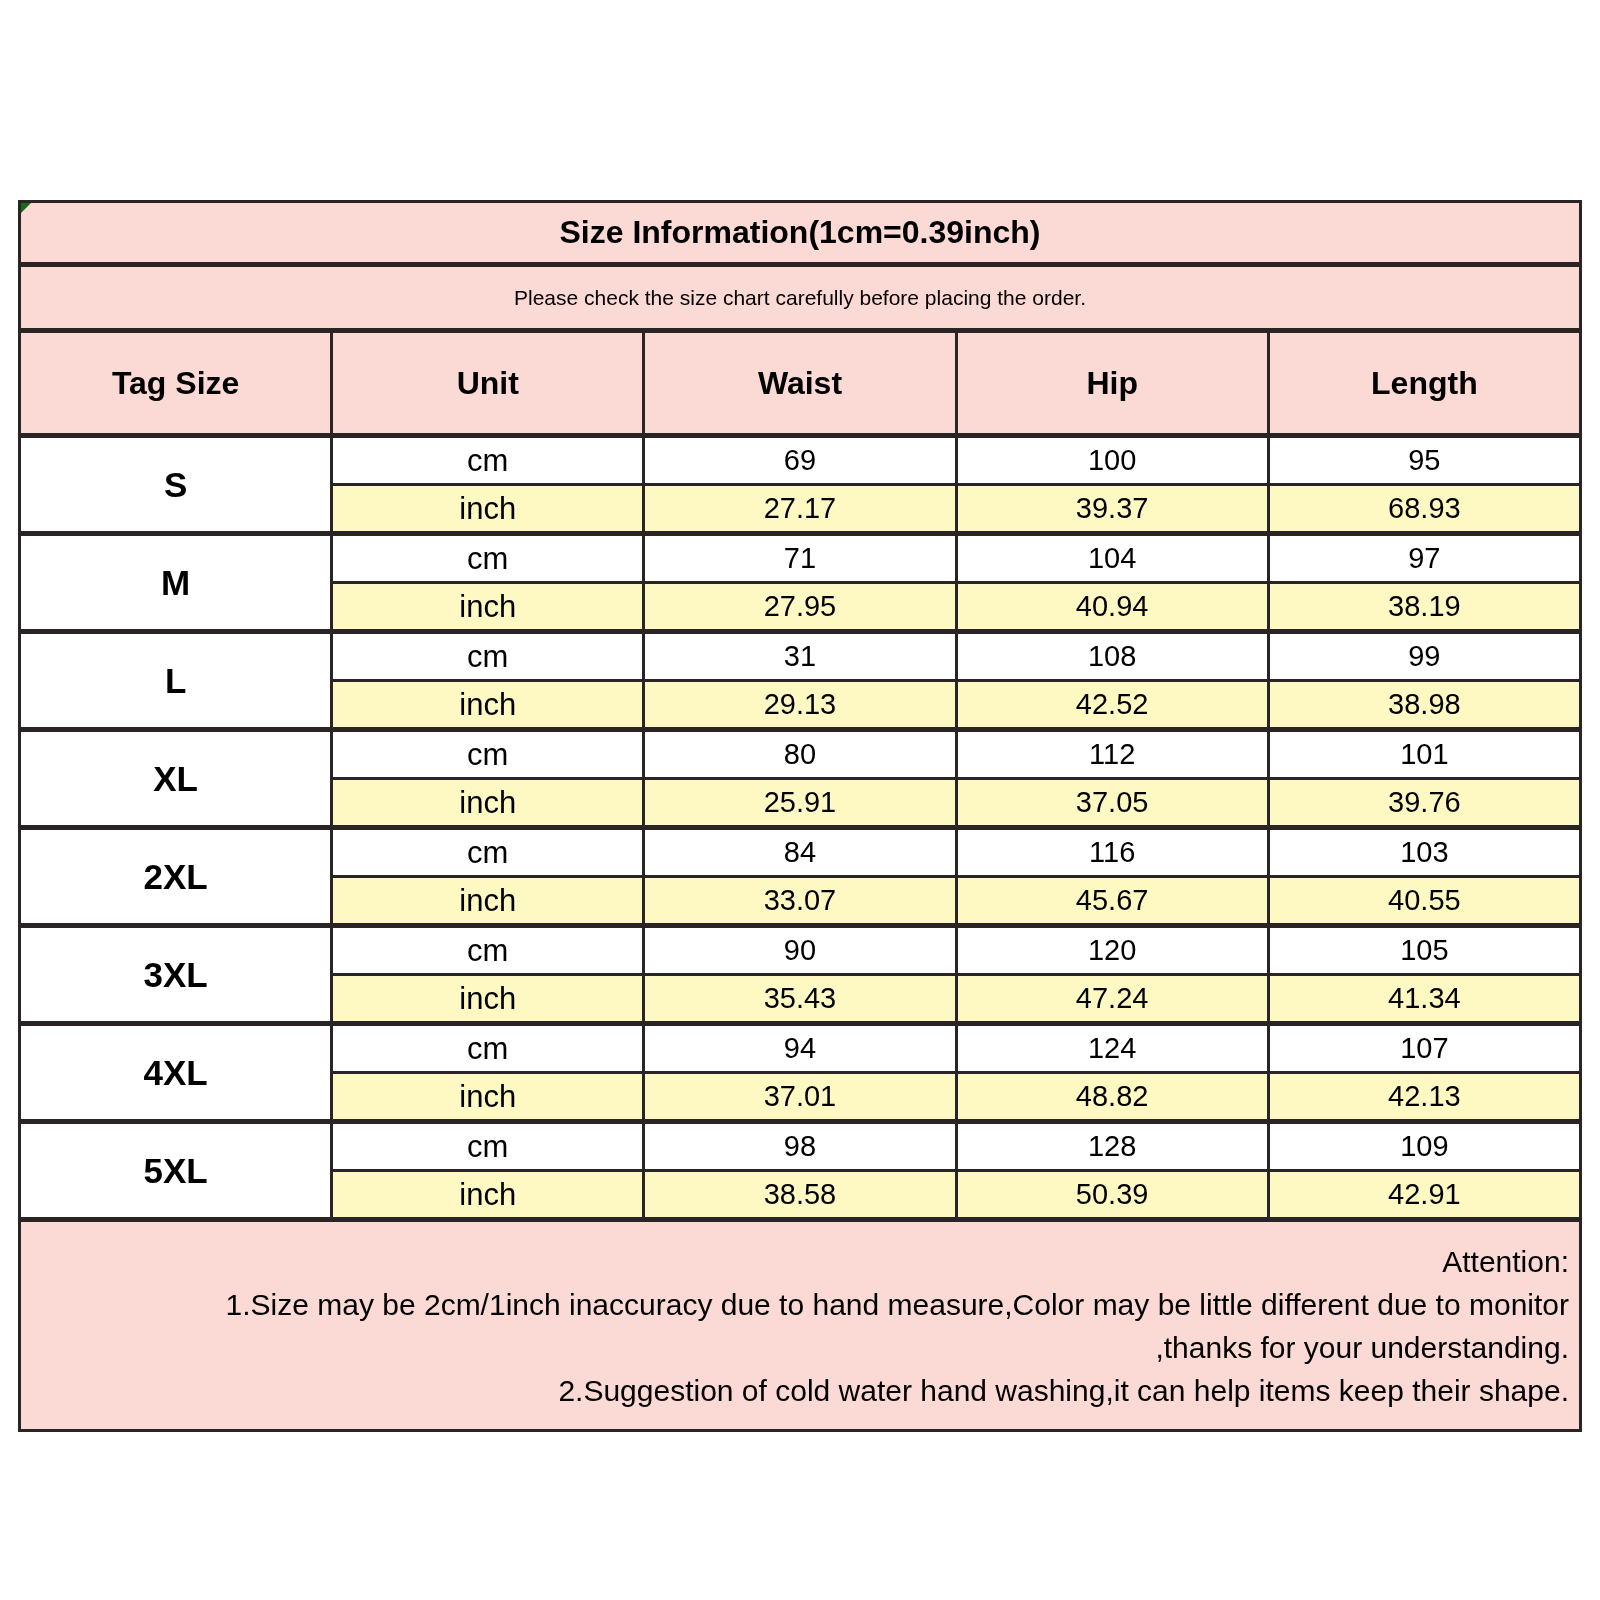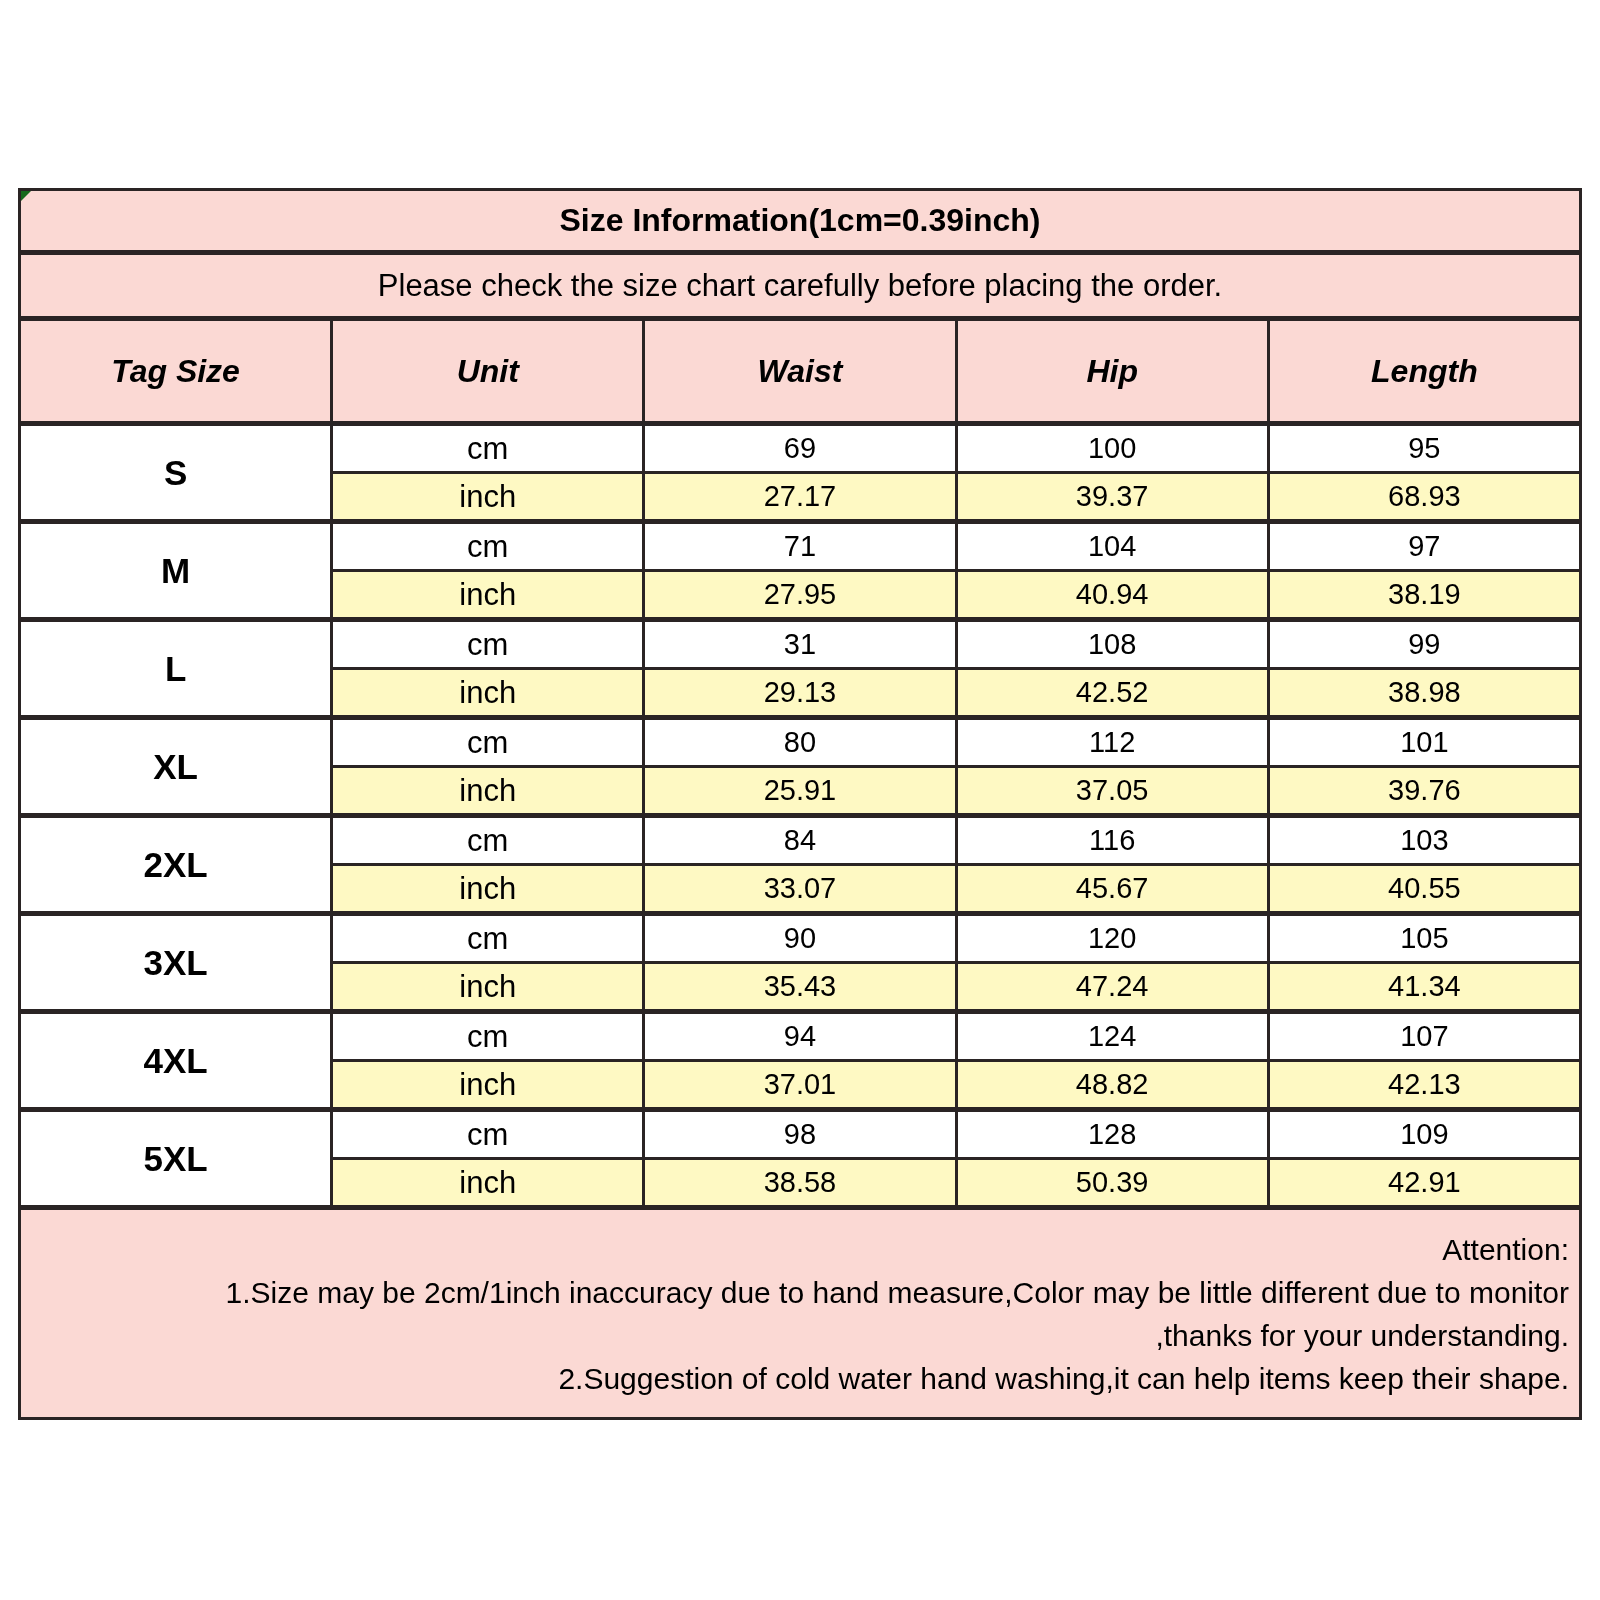--- a/index.html
+++ b/index.html
@@ -2,39 +2,39 @@
 <html><head>
 <meta charset="utf-8">
 <style>
   html,body{margin:0;padding:0;}
   body{
     width:1600px;height:1600px;background:#ffffff;
     font-family:"Liberation Sans", sans-serif;color:#000;
     position:relative;overflow:hidden;
   }
   .sheet{
-    position:absolute;left:18px;top:188px;width:1564px;
+    position:absolute;left:18px;top:200px;width:1564px;
   }
   .corner-marker{
     position:absolute;left:3px;top:3px;z-index:3;
     width:0;height:0;
     border-top:10px solid #17691b;
     border-right:10px solid transparent;
   }
   table.size-table{
     width:100%;border-collapse:collapse;table-layout:fixed;
     background:#fbd9d4;border:3px solid #2a2424;
   }
   td,th{
     border:3px solid #2a2424;text-align:center;vertical-align:middle;
     padding:0;overflow:hidden;white-space:nowrap;
   }
   tr.title-row td{height:59px;font-size:32px;font-weight:700;border-bottom-width:5px;}
-  tr.subtitle-row td{height:61px;font-size:31px;font-weight:400;border-bottom-width:5px;text-align:center;}
-  tr.header-row th{height:100px;font-size:32px;font-weight:700;border-bottom-width:5px;font-style:italic;}
+  tr.subtitle-row td{height:61px;font-size:21px;font-weight:400;border-bottom-width:5px;text-align:center;}
+  tr.header-row th{height:100px;font-size:32px;font-weight:700;border-bottom-width:5px;}
   tr.data td{height:45px;}
   tr.cm-row td{background:#ffffff;}
   tr.inch-row td{background:#fef9c3;}
   tr.group-start td{border-top-width:5px;}
   td.tag{background:#ffffff;font-size:35px;font-weight:700;}
   td.unit{font-size:31px;margin-top:24px;}
   td.val{font-size:29px;}
   tr.notes-row td{
     height:195px;border-top-width:5px;text-align:right;vertical-align:middle;
     font-size:30px;background:#fbd9d4;white-space:normal;

